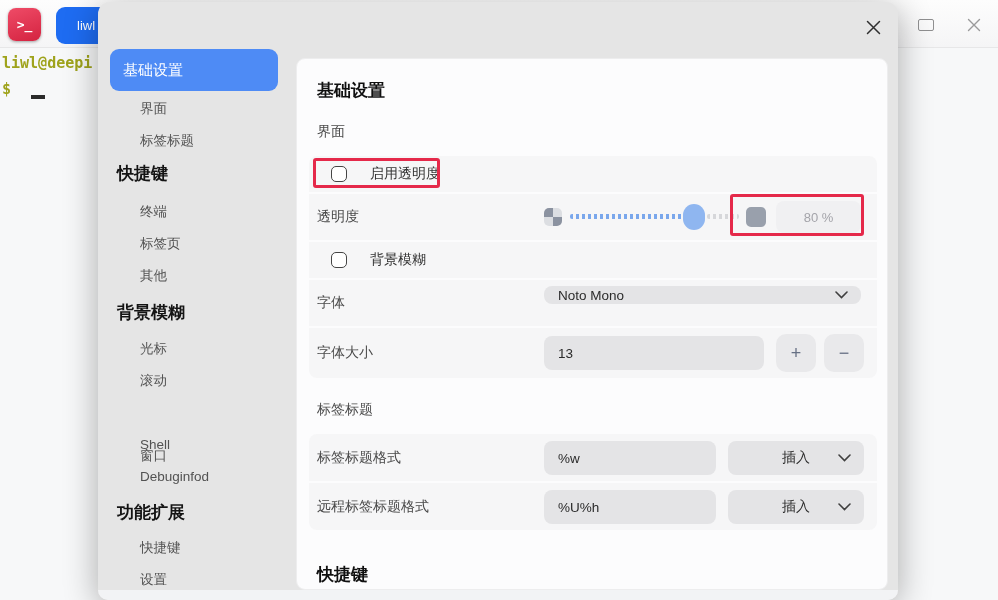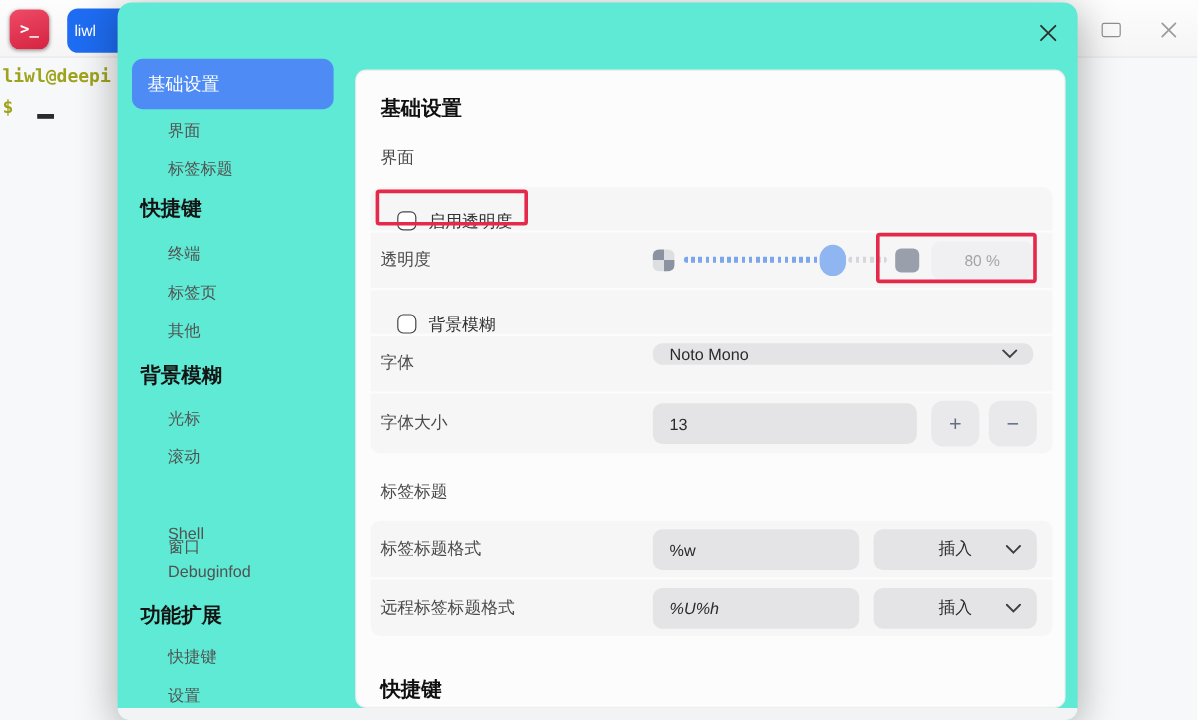--- a/index.html
+++ b/index.html
@@ -9,29 +9,29 @@
 
   
   .term-titlebar { position:absolute; left:0; top:0; width:998px; height:48px;
     background:linear-gradient(#fdfdfd,#f5f5f6); border-bottom:1px solid #e7e7e8; }
   .term-icon { position:absolute; left:8px; top:8px; width:33px; height:33px; border-radius:8px;
     background:linear-gradient(160deg,#ef4b67,#d42340); box-shadow:0 1px 3px rgba(0,0,0,.35);
     color:#fff; font-family:"DejaVu Sans Mono",monospace; font-weight:bold; font-size:13px;
     display:flex; align-items:center; justify-content:center; }
   .term-tab { position:absolute; left:56px; top:7px; width:70px; height:37px; border-radius:9px;
     background:#1e6cf2; color:#fff; font-size:13px; display:flex; align-items:center;
-    padding-left:6px; overflow:hidden; white-space:nowrap; }
+    padding-left:21px; overflow:hidden; white-space:nowrap; }
   .term-btn { position:absolute; top:12px; width:30px; height:26px; display:flex; align-items:center; justify-content:center; }
   .btn-max-glyph { width:16px; height:12px; border:1.6px solid #8f8f90; border-radius:2px; background:transparent; }
   .term-body-line { position:absolute; font-family:"DejaVu Sans Mono","Liberation Mono",monospace;
     font-weight:bold; font-size:15px; color:#9fa31c; letter-spacing:0; }
   .cursor-block { position:absolute; left:31px; top:95px; width:14px; height:3.5px; background:#2b2b2b; }
 
   
-  .dialog { position:absolute; left:98px; top:2px; width:800px; height:598px; background:#5eead4;
+  .dialog { position:absolute; left:98px; top:2px; width:800px; height:598px; background:#e5e5e5;
     border-radius:12px 12px 10px 10px; box-shadow:0 6px 34px rgba(0,0,0,.32); }
   .dialog-bottom-strip { position:absolute; left:0; top:588px; width:800px; height:10px;
     background:#f2f3f5; border-radius:0 0 10px 10px; }
   .dialog-close { position:absolute; left:761px; top:11px; width:28px; height:28px;
     display:flex; align-items:center; justify-content:center; cursor:pointer; border-radius:6px; }
 
   
   .sidebar { position:absolute; left:0; top:0; width:198px; height:598px; }
   .side-sel { position:absolute; left:12px; top:47px; width:168px; height:42px; background:#4e8bf5;
     border-radius:9px; color:#fff; font-size:15px; display:flex; align-items:center; padding-left:13px; }
@@ -45,21 +45,21 @@
     border:1px solid #ededee; border-radius:9px; }
   .card-title { position:absolute; left:20px; font-size:17px; font-weight:bold; color:#101010; }
   .card-section { position:absolute; left:20px; font-size:14px; color:#4a4a4a; }
 
   .row { position:absolute; left:12px; width:568px; background:#f6f6f7; }
   .row.first { border-radius:8px 8px 0 0; }
   .row.last  { border-radius:0 0 8px 8px; }
   .row-label { position:absolute; left:8px; top:50%; transform:translateY(-50%);
     font-size:14px; color:#4a4a4a; white-space:nowrap; }
   .check-wrap { position:absolute; left:22px; top:50%; transform:translateY(-50%);
-    display:flex; align-items:flex-start; gap:10px;margin-top:11px; }
+    display:flex; align-items:center; gap:23px; }
   .checkbox { width:16px; height:16px; border:1.6px solid #454545; border-radius:5px; background:#fff; }
   .check-label { font-size:14px; color:#333; white-space:nowrap; }
 
   .ctl-input { position:absolute; background:#e4e4e6; border-radius:8px; display:flex; align-items:center;
     font-size:13.5px; color:#2b2b2b; padding-left:14px; }
   .ctl-select { position:absolute; background:#e4e4e6; border-radius:8px; display:flex; align-items:center;
     font-size:13.5px; color:#2b2b2b; cursor:pointer; }
   .sel-text-left { padding-left:14px; flex:1; }
   .sel-text-center { flex:1; text-align:center; font-size:14px; }
   .chev { position:absolute; right:13px; top:50%; transform:translateY(-50%); display:flex; }
@@ -239,21 +239,21 @@
           <span class="chev">
             <svg width="13" height="8" viewBox="0 0 13 8">
                 <path d="M1 1 L6.5 6.5 L12 1" fill="none" stroke="#3f3f3f" stroke-width="1.6" stroke-linecap="round"></path>
               </svg>
           </span>
         </div>
       </div>
 
       <div class="row last" style="top:424px; height:47px;">
         <div class="row-label">远程标签标题格式</div>
-        <div class="ctl-input" style="left:235px; top:7px; width:172px; height:34px;font-style:italic;">
+        <div class="ctl-input" style="left:235px; top:7px; width:172px; height:34px;">
           <span>%U%h</span>
         </div>
         <div class="ctl-select" style="left:419px; top:7px; width:136px; height:34px;">
           <span class="sel-text-center">插入</span>
           <span class="chev">
             <svg width="13" height="8" viewBox="0 0 13 8">
                 <path d="M1 1 L6.5 6.5 L12 1" fill="none" stroke="#3f3f3f" stroke-width="1.6" stroke-linecap="round"></path>
               </svg>
           </span>
         </div>

